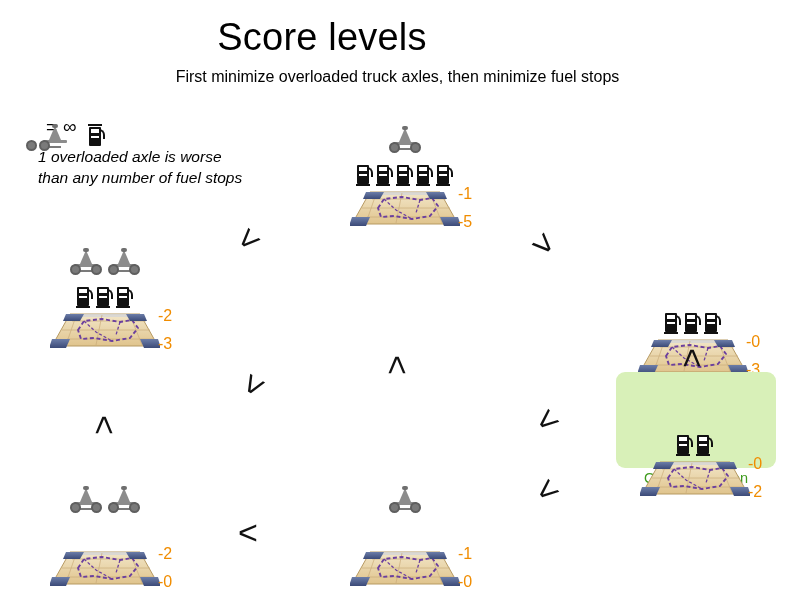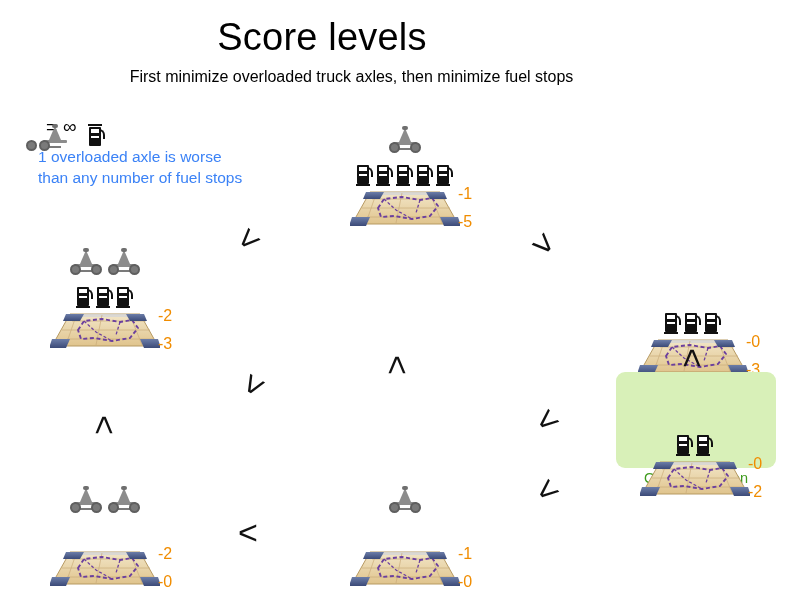--- a/index.html
+++ b/index.html
@@ -14,31 +14,32 @@
   #stage{position:relative;width:800px;height:600px;}
 
   
   .title{
     position:absolute;left:0;top:16px;width:644px;
     text-align:center;font-size:38px;font-weight:400;
     letter-spacing:.2px;color:#000;
   }
   .subtitle{
     position:absolute;left:0;top:66px;width:703px;
-    text-align:center;font-size:16px;line-height:21px;color:#000;
+    text-align:center;font-size:16px;line-height:21px;color:#000;padding-left:46px;
   }
 
   
   .legend{position:absolute;left:38px;top:112px;}
   .legend-row{display:flex;align-items:center;height:28px;}
   .legend-eq{font-size:19px;margin:0 6px 0 8px;line-height:1;}
   .legend-inf{font-size:19px;margin-right:12px;line-height:1;}
   .legend-text{
-    margin-top:6px;color:#3b82f6;font-size:15.5px;line-height:21px;
+    margin-top:6px;color:#000000;font-size:15.5px;line-height:21px;
     white-space:pre-line;
+    font-style:italic;
   }
 
   
   .node{position:absolute;}
   .icon-row{display:flex;align-items:flex-end;justify-content:center;gap:3px;height:30px;}
   .icon-row.axles{gap:4px;}
   .icon-row.pumps{gap:4px;margin-top:2px;}
   .icon-row.empty{height:30px;}
 
   

